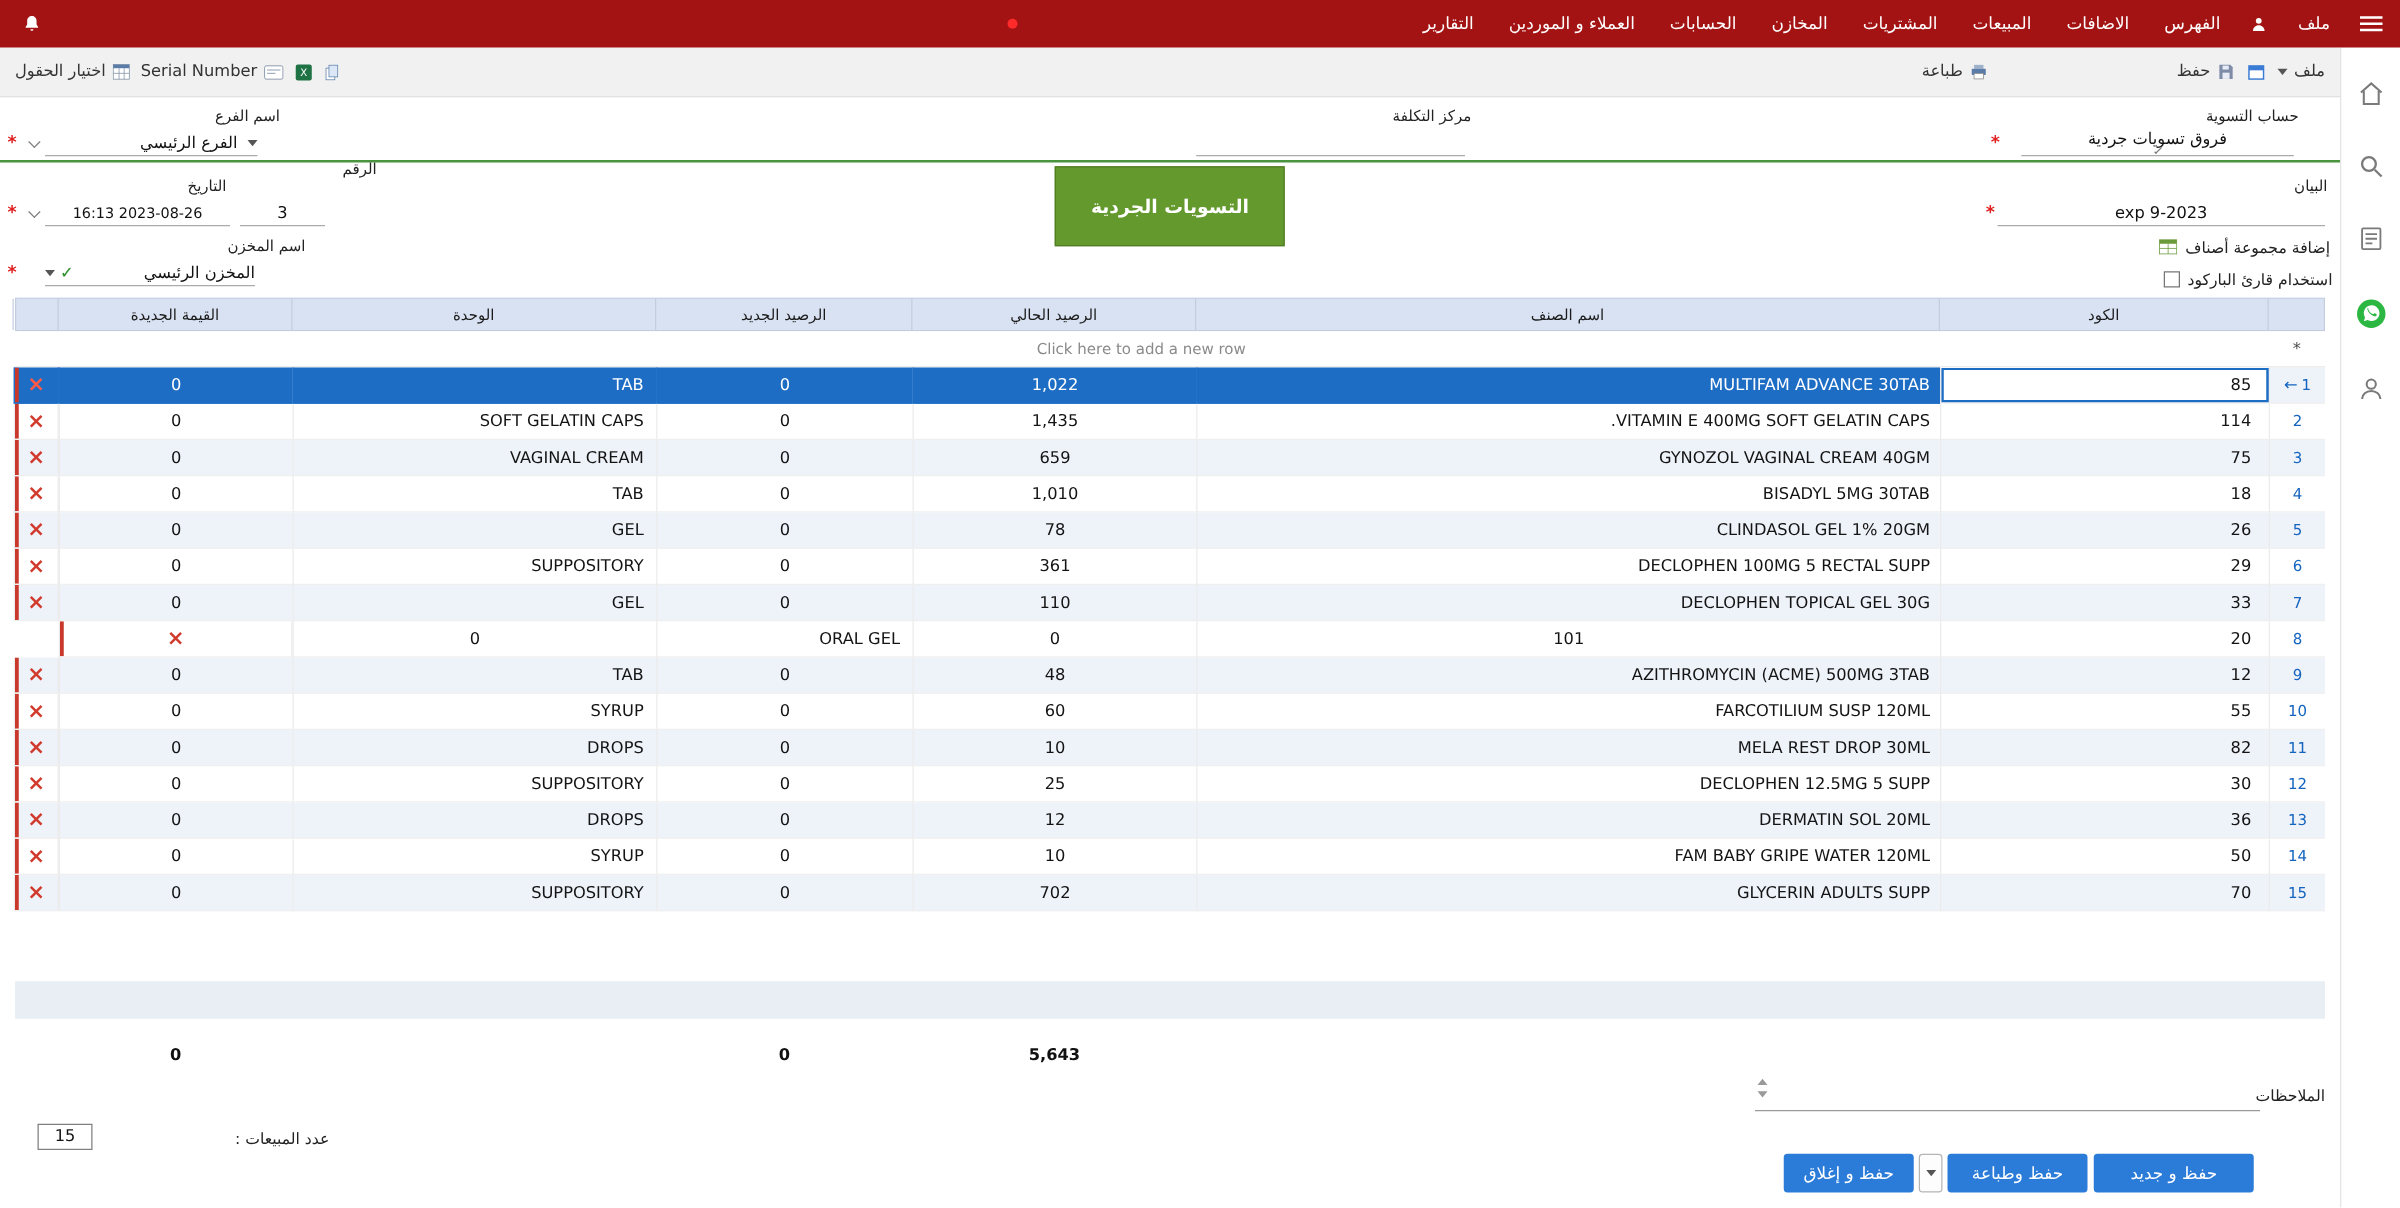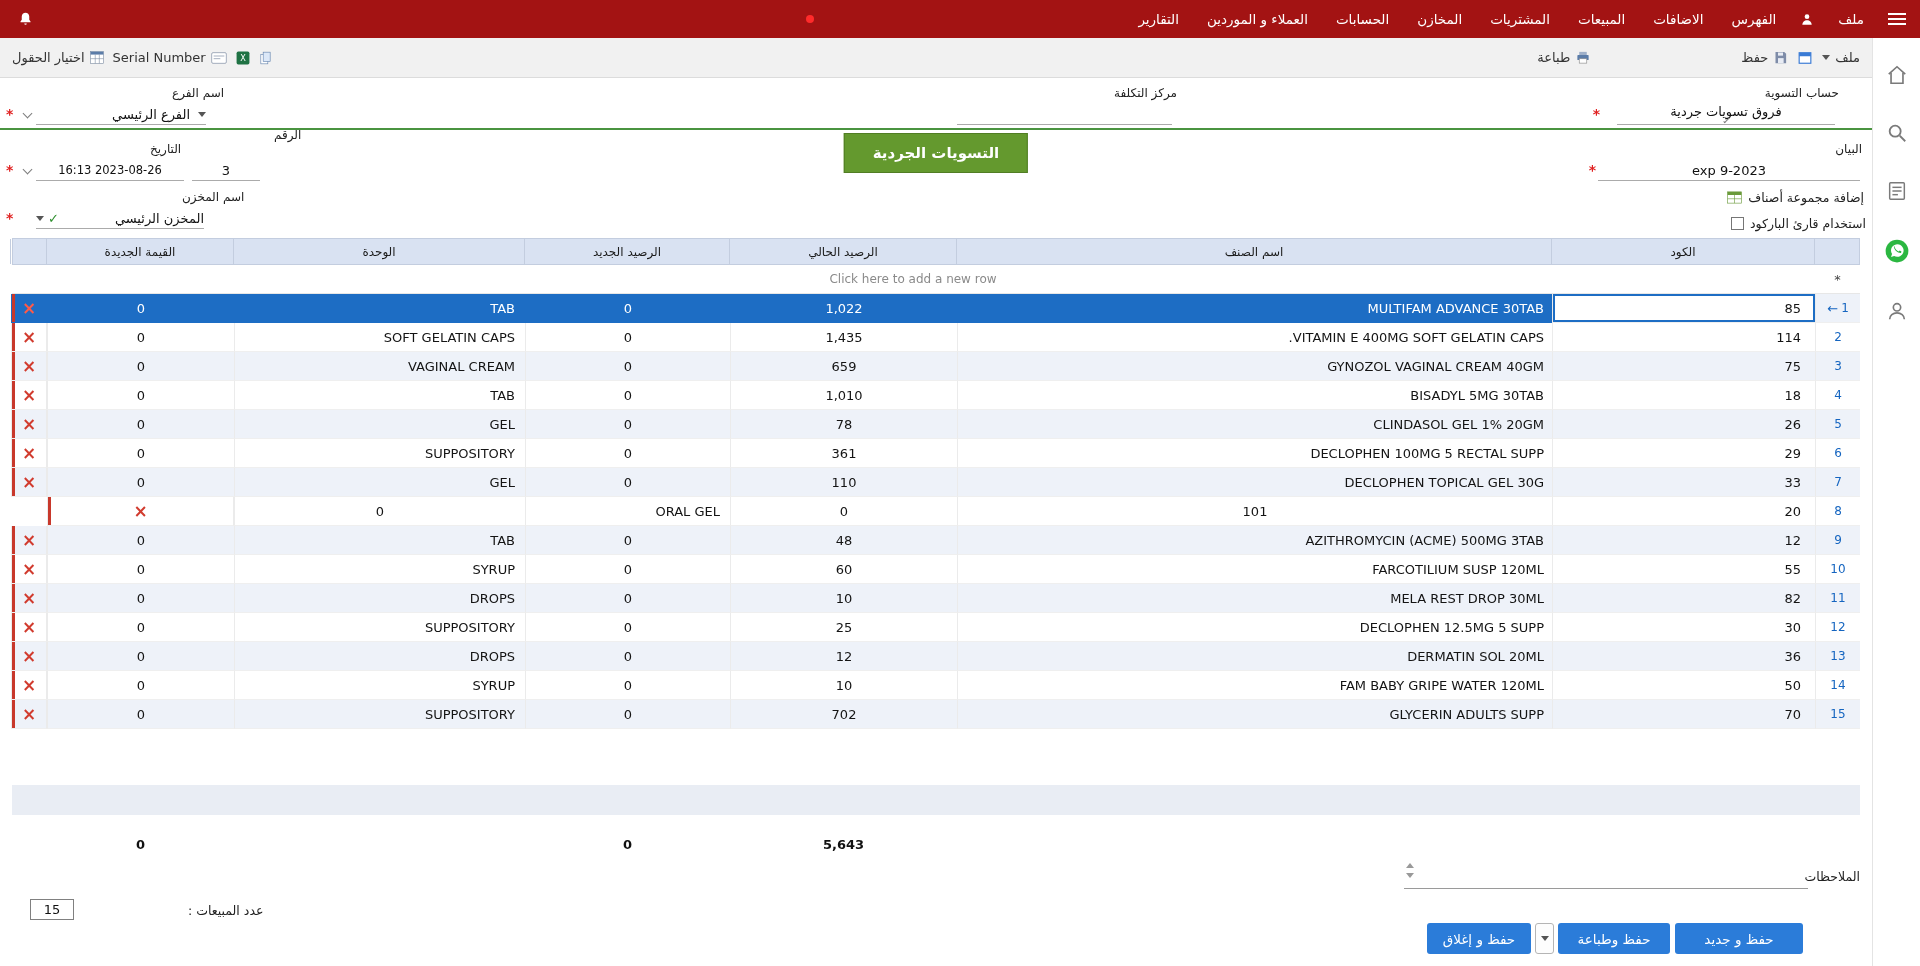--- a/index.html
+++ b/index.html
@@ -42,21 +42,21 @@
   .ffield { position:absolute; height:21px; border-bottom:1px solid #ababab; font-size:13px;
             display:flex; align-items:center; white-space:nowrap; }
   .f-between { justify-content:space-between; }
   .f-center  { justify-content:center; }
   .req { position:absolute; color:#e02020; font-weight:bold; font-size:14px; }
   .chev { position:absolute; width:7px; height:7px; border-left:1.5px solid #7d7d7d; border-bottom:1.5px solid #7d7d7d; transform:rotate(-45deg); }
   .chev-in { width:7px; height:7px; border-left:1.5px solid #7d7d7d; border-bottom:1.5px solid #7d7d7d; transform:rotate(-45deg); margin-bottom:3px; }
   .greenline { position:absolute; top:50px; left:0; right:0; height:2px; background:#4a9440; }
   .badge { position:absolute; top:55px; left:50%; transform:translateX(-50%);
            background:#64992e; border:1px solid #517d24; color:#fff; font-weight:bold;
-           font-size:15px; padding:10px 28px; white-space:nowrap; }
+           font-size:15px; padding:22px 28px; white-space:nowrap; }
   .check { color:#2f8f2f; font-weight:bold; font-size:13px; }
   .cb { width:13px; height:13px; border:1px solid #767676; background:#fff; display:inline-block; }
   .iconrow { position:absolute; display:flex; align-items:center; gap:6px; font-size:12.5px; color:#222; cursor:pointer; white-space:nowrap; }
   .wh-icons { display:flex; align-items:center; gap:4px; direction:rtl; }
 
   
   .tablewrap { margin:0 12px; flex:0 0 auto; }
   .ghead, .trow, .hintrow, .totrow {
     display:grid; direction:rtl;
     grid-template-columns:45px 263px 595px 227px 205px 291px 187px 36px;

